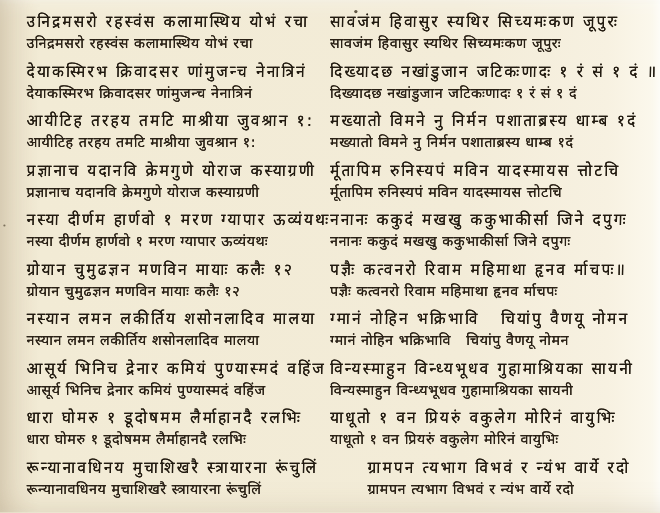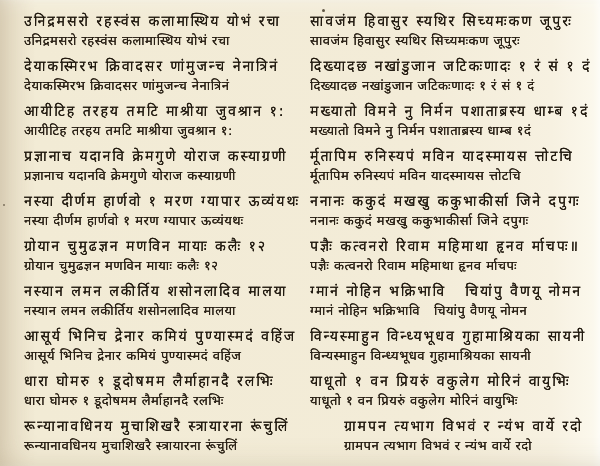--- a/index.html
+++ b/index.html
@@ -13,21 +13,21 @@
     width:600px;height:466px;
     box-sizing:border-box;
     padding:11px 6px 2px 24px;
     background:linear-gradient(90deg,#e9dfc8 0%,#f2ebd5 6%,#f3ecd8 70%,#f7f1e1 92%,#fcf9ee 100%);
     box-shadow:inset 18px -12px 34px -22px rgba(120,100,60,.38),
                inset -6px 0 10px -5px rgba(255,255,255,.85),
                inset 0 14px 24px -18px rgba(255,255,255,.6);
     display:flex;
   }
   .col{display:flex;flex-direction:column;}
-  .col-left{width:278px;margin-right:10px;}
+  .col-left{width:278px;}
   .col-right{flex:1;}
   .pair{
     height:40px;
     margin-bottom:5px;
     overflow:hidden;
   }
   .line{
     white-space:pre;
     line-height:20px;
     color:#2a2116;

